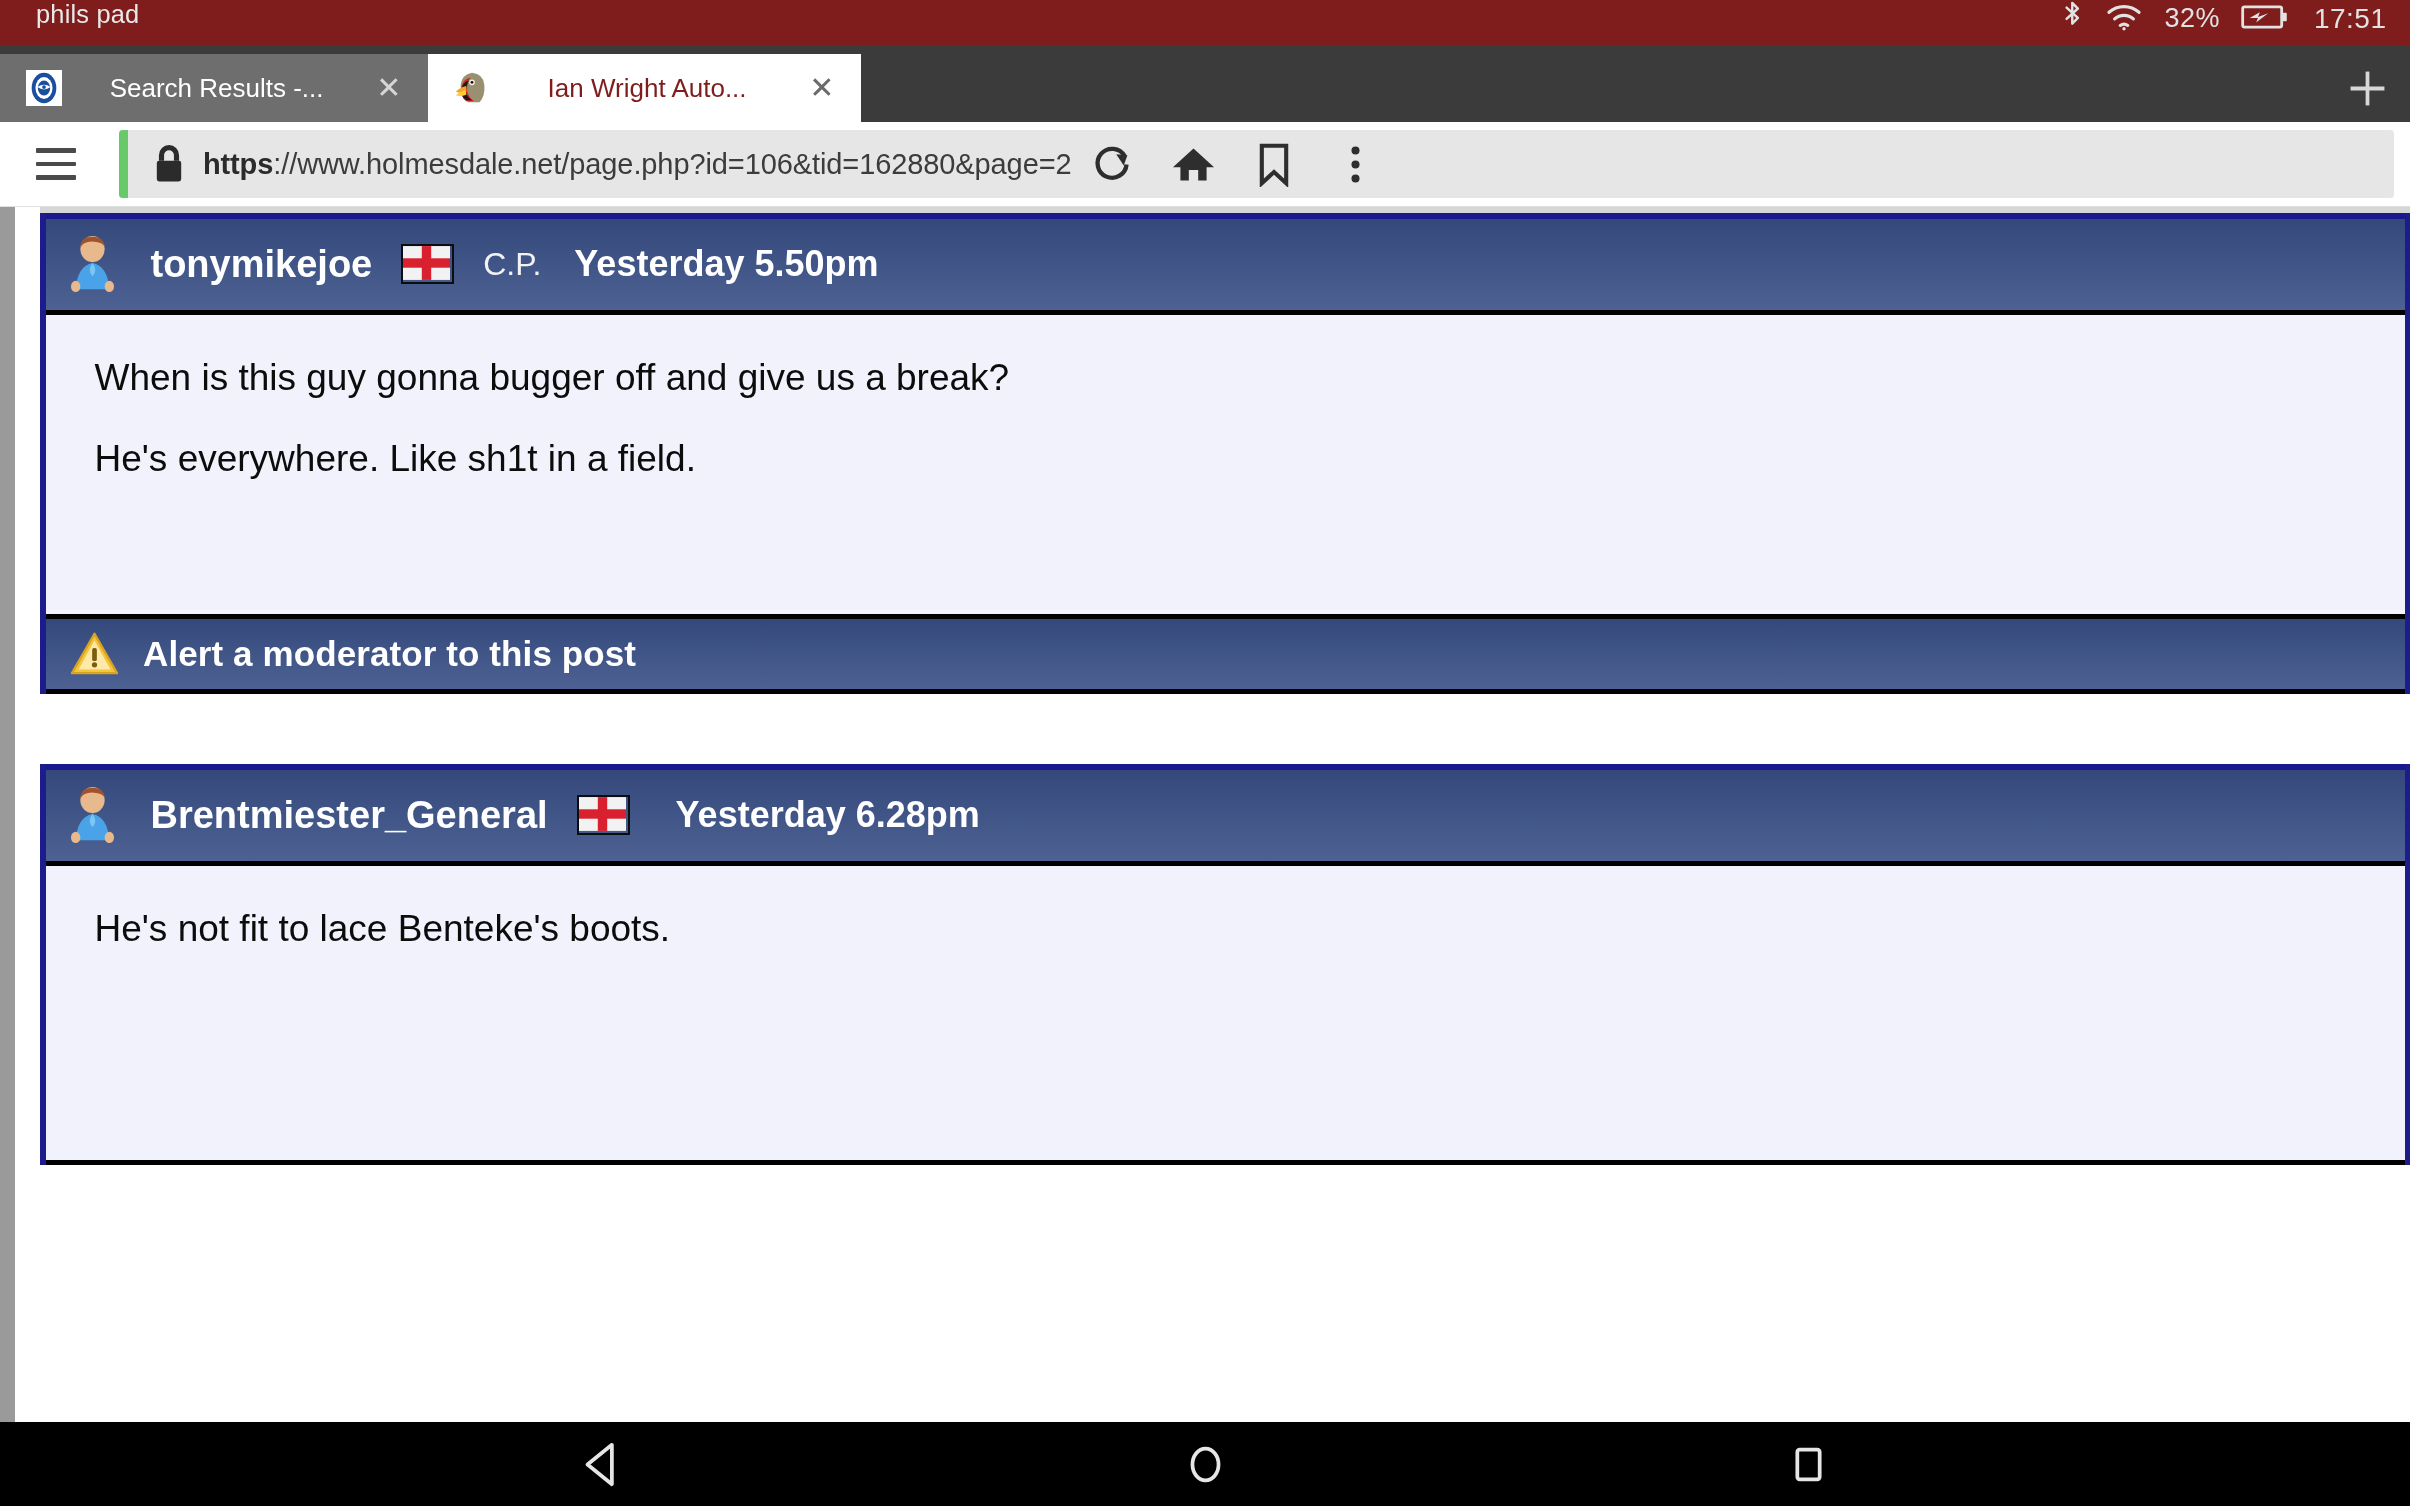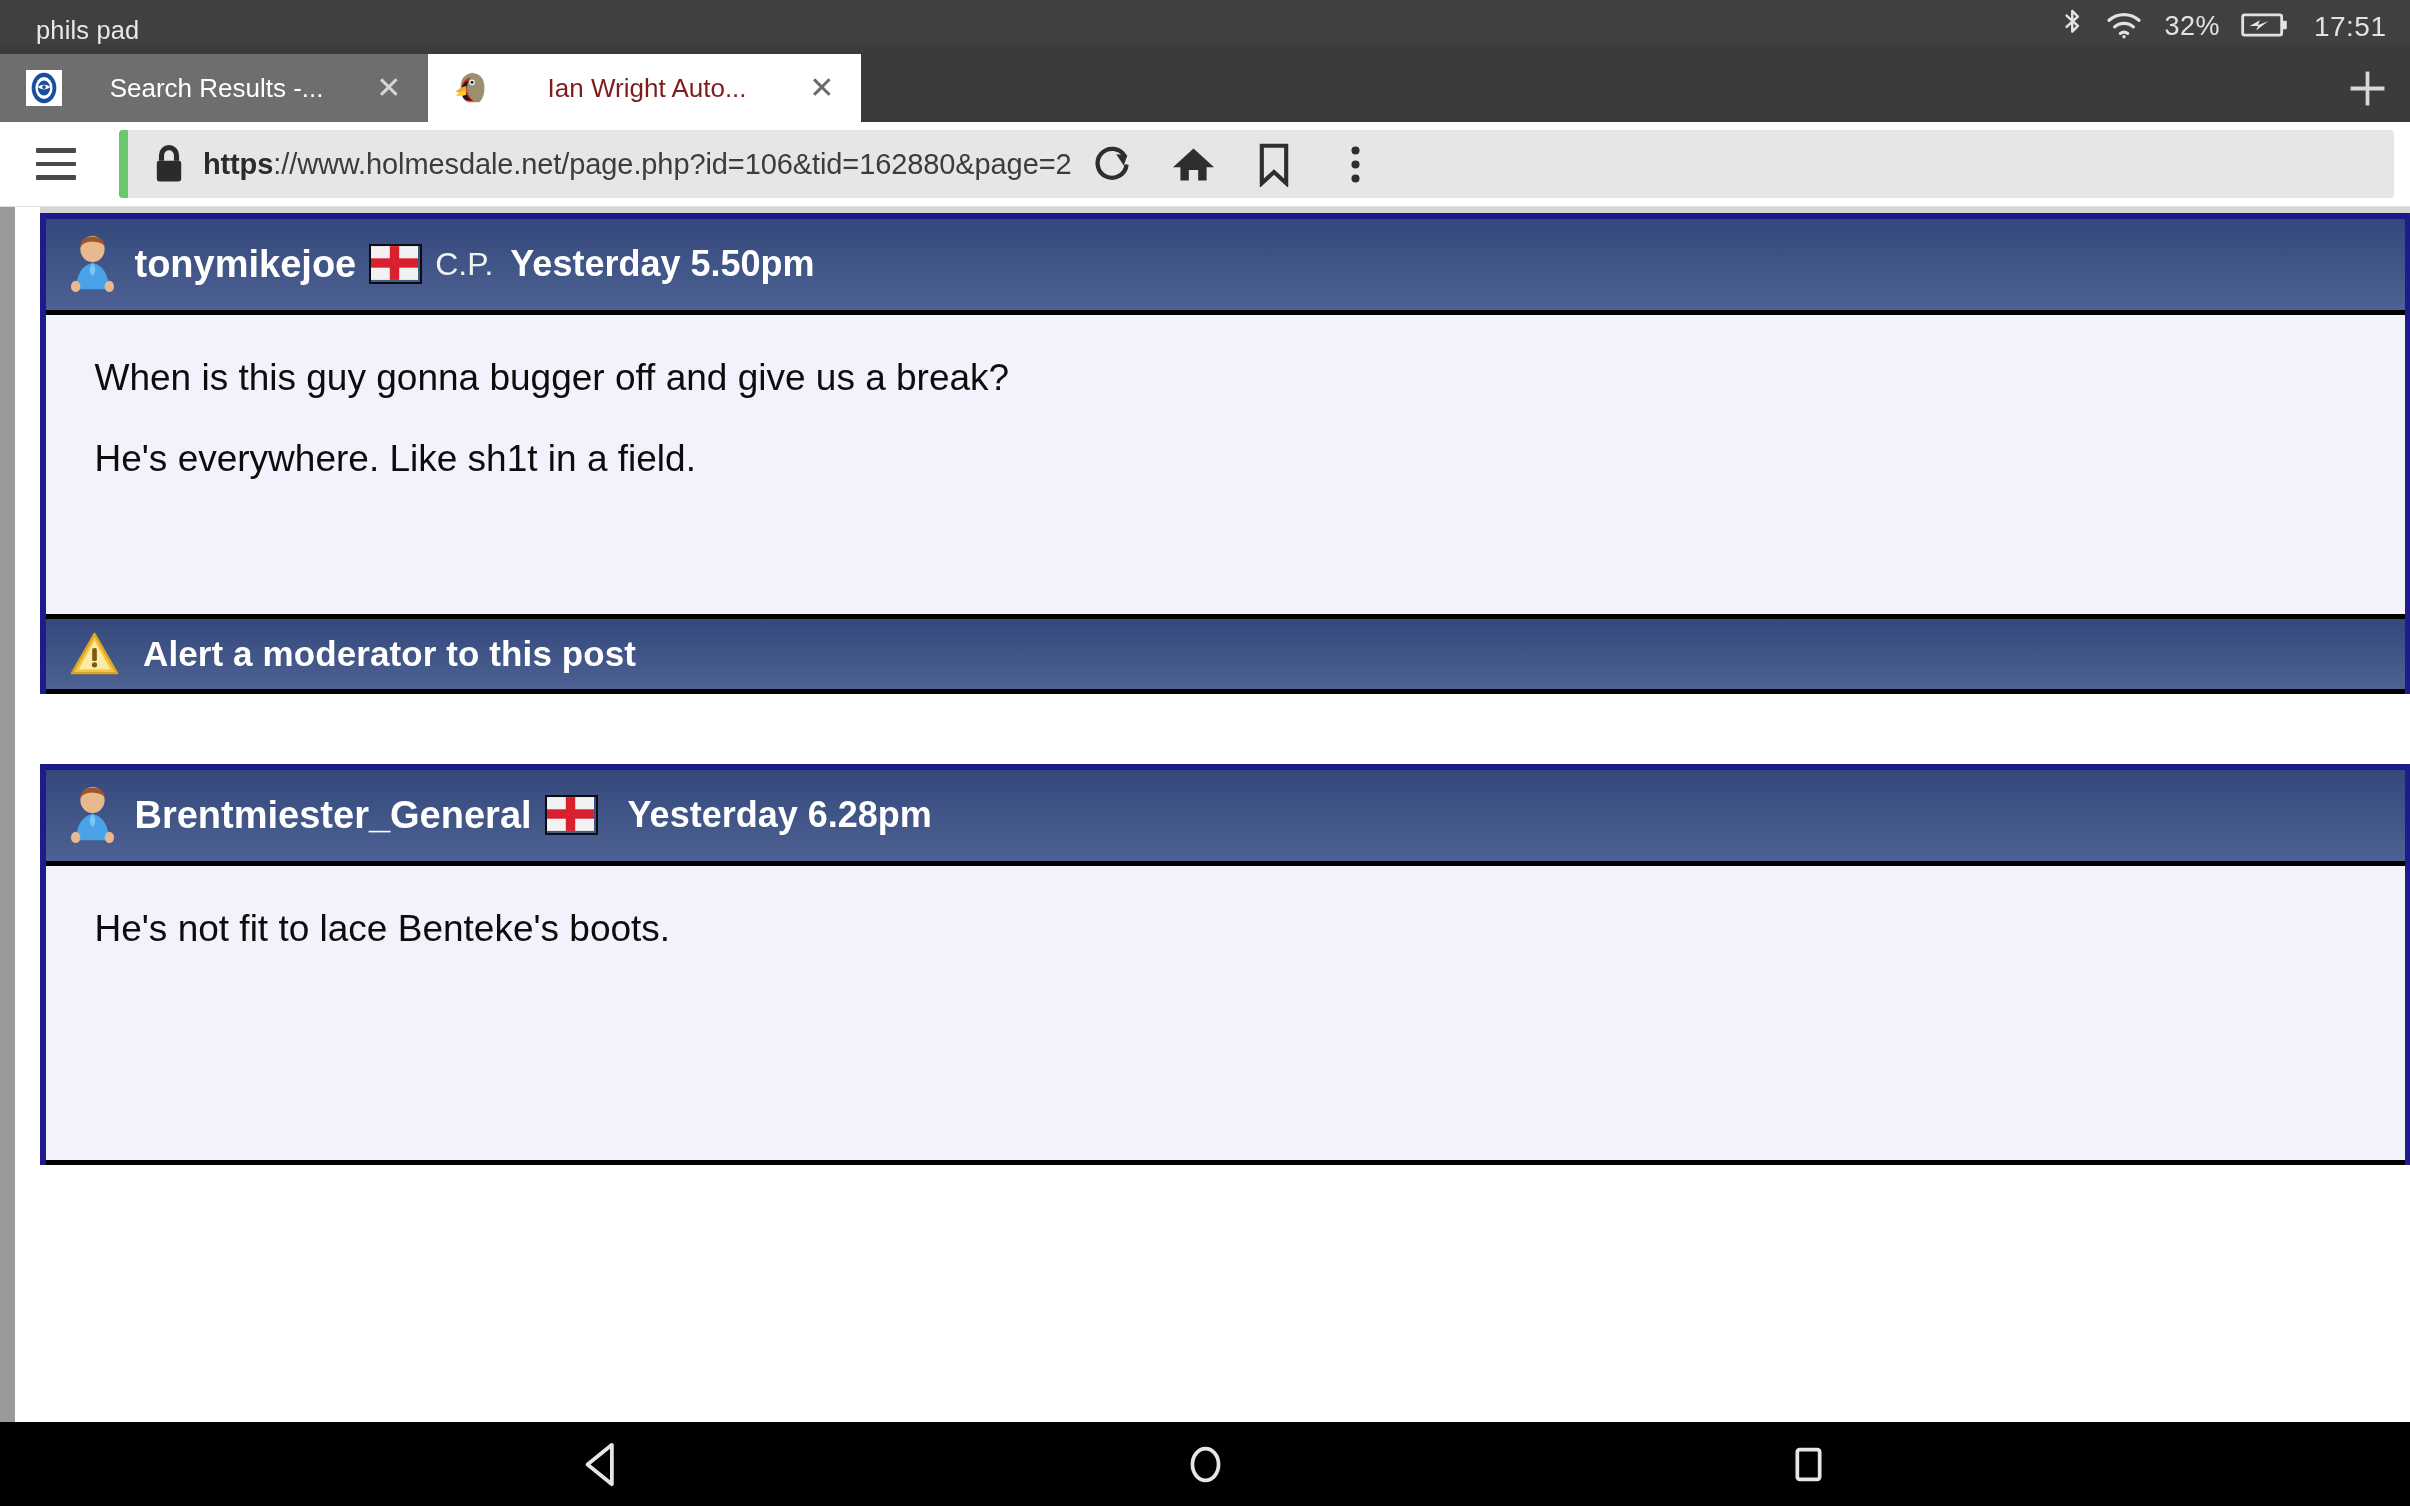--- a/index.html
+++ b/index.html
@@ -7,23 +7,23 @@
     width: 2411px;
     height: 1507px;
     overflow: hidden;
     background: #ffffff;
     font-family: "Liberation Sans", sans-serif;
   }
 
   
   .status-bar {
     height: 45px;
-    background: #404040;
-    display: flex;
-    align-items: flex-end;
+    background: #7f1d1d;
+    display: flex;
+    align-items: flex-start;
     justify-content: space-between;
     padding: 0 24.5px 0 36px;
     color: #e8e8e8;
   }
   .status-title {
     font-size: 25.4px;
     letter-spacing: 0.2px;
     color: #e9e9e9;
   }
   .status-right {
@@ -185,21 +185,21 @@
     margin-bottom: 0;
   }
   .post-header {
     background: linear-gradient(to bottom, #34487b 0%, #4d6293 100%);
     border-top: 6.6px solid #19198c;
     border-bottom: 5.6px solid #000000;
     height: 102px;
     display: flex;
     align-items: center;
     padding-left: 21px;
-    gap: 0;
+    gap: 16px;
     overflow: hidden;
   }
   .avatar-icon {
     flex: 0 0 51px;
     width: 51px; height: 58px;
     margin-right: 17px;
     display: flex; align-items: flex-end; justify-content: center;
   }
   .post-username {
     font-size: 38px;

